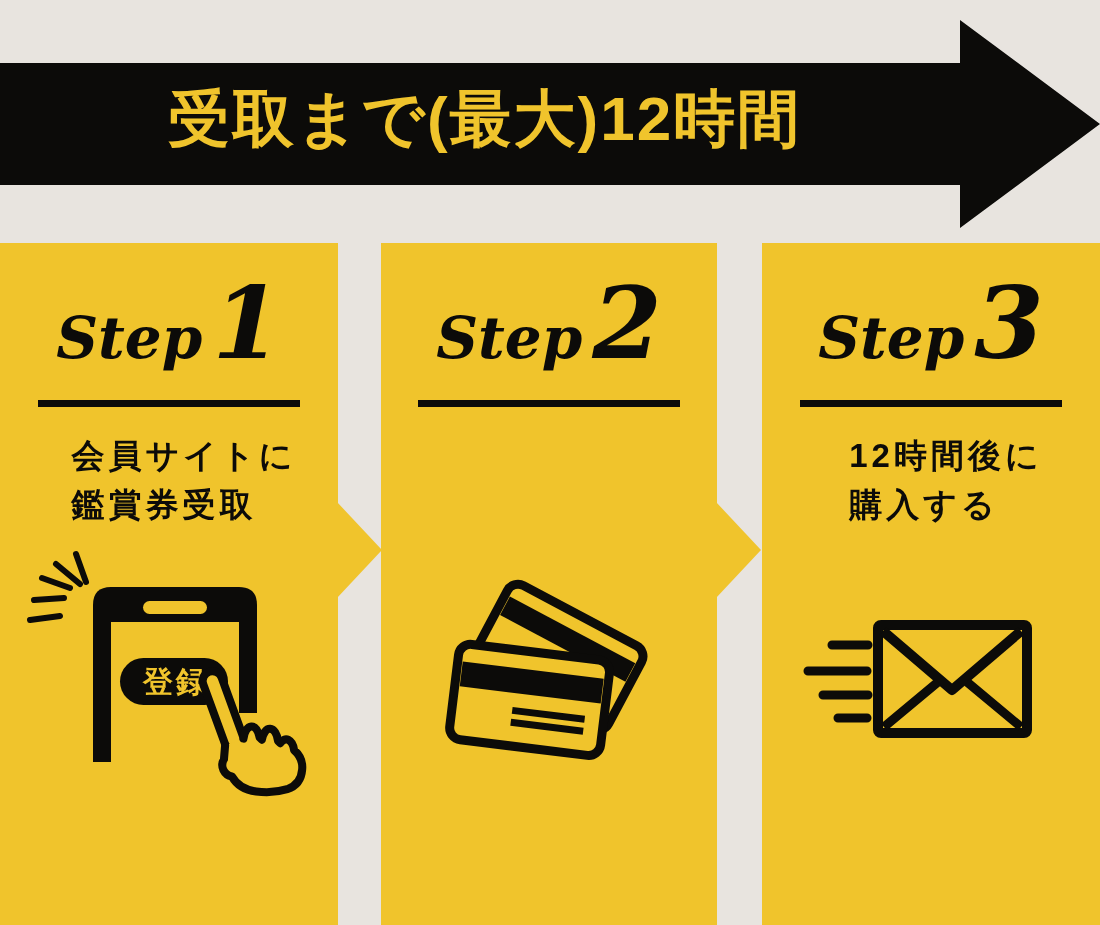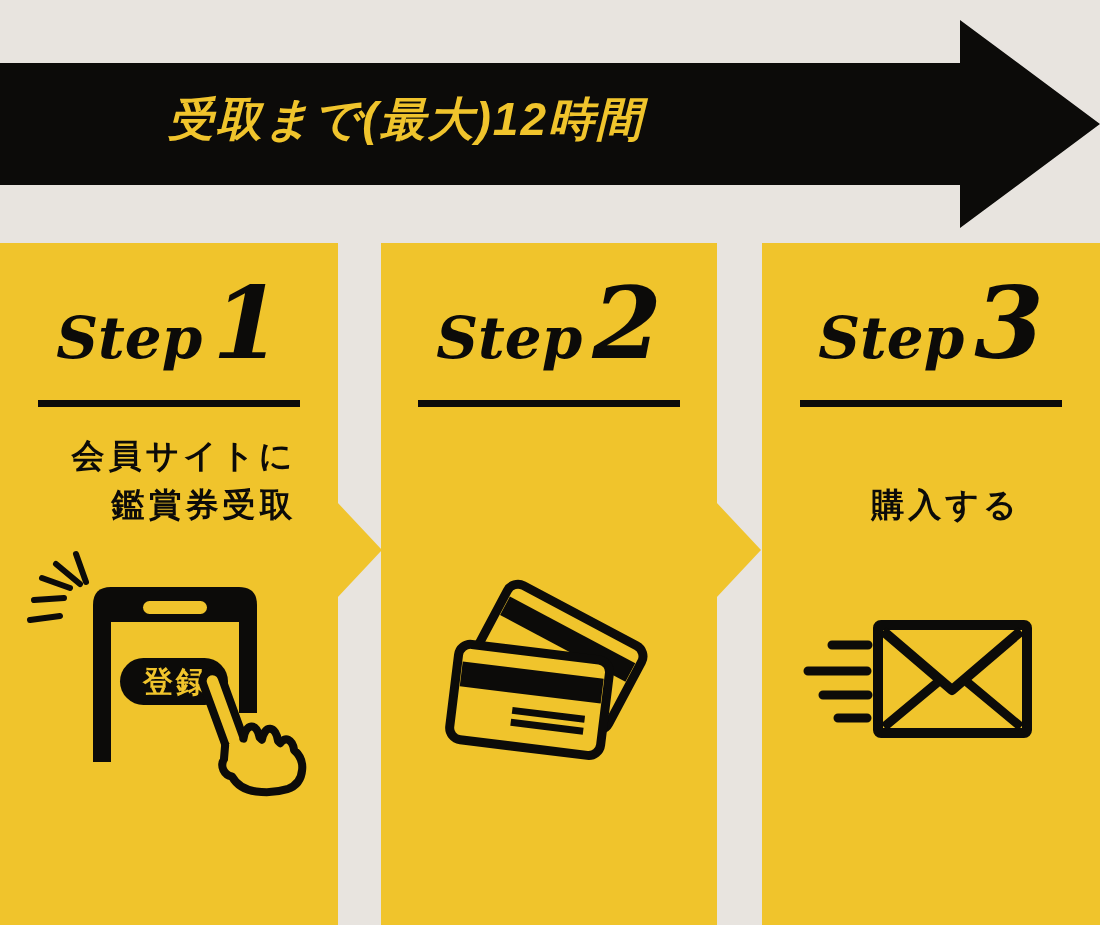--- a/index.html
+++ b/index.html
@@ -4,22 +4,22 @@
 <style>
   :root { --yellow:#F0C42C; --black:#0C0B09; --background:#E8E4DF; }
   * { margin:0; padding:0; box-sizing:border-box; }
   html,body { width:1100px; height:925px; }
   body { background:var(--background); font-family:"Liberation Sans", sans-serif; position:relative; overflow:hidden; }
   .stage { position:absolute; left:0; top:0; width:1100px; height:925px; }
 
   
   .banner-arrow { position:absolute; left:0; top:20px; width:1100px; height:208px; background:var(--black);
     clip-path:polygon(0 43px,960px 43px,960px 0,1100px 104px,960px 208px,960px 165px,0 165px); }
-  .banner-label { position:absolute; left:168px; top:90px; font-size:46px; font-weight:900; letter-spacing:2px;
-    color:var(--yellow); line-height:58px; white-space:nowrap;font-style:italic; }
+  .banner-label { position:absolute; left:168px; top:90px; font-size:62px; font-weight:900; letter-spacing:2px;
+    color:var(--yellow); line-height:58px; white-space:nowrap; }
 
   
   .card { position:absolute; top:243px; height:793px; background:var(--yellow); }
   .card-1 { left:0; width:338px; }
   .card-2 { left:381px; width:336px; }
   .card-3 { left:762px; width:338px; }
 
   .chevron { position:absolute; top:502px; width:45px; height:96px; background:var(--yellow);
     clip-path:polygon(0 0,100% 50%,0 100%); }
   .chevron-1 { left:337px; }
@@ -27,21 +27,21 @@
 
   .step-title { position:absolute; top:30px; left:0; width:100%; display:flex; justify-content:center;
     align-items:baseline; gap:10px; color:var(--black);
     font-family:"DejaVu Serif", serif; font-style:italic; font-weight:700; }
   .step-word { font-size:58px; line-height:1; }
   .step-number { font-size:100px; line-height:1; }
 
   .divider { position:absolute; top:157px; left:50%; transform:translateX(-50%); width:262px; height:7px; background:var(--black); }
 
   .desc { position:absolute; top:188px; left:0; width:100%; text-align:center; }
-  .desc-inner { display:inline-block; text-align:right; font-size:33px; font-weight:900; letter-spacing:4px;
+  .desc-inner { display:inline-block; text-align:left; font-size:33px; font-weight:900; letter-spacing:4px;
     line-height:49px; color:var(--black); white-space:nowrap;margin-left:30px; }
 
   .icon-svg { position:absolute; display:block; }
   .icon-phone { left:18px; top:305px; }
   .icon-cards { left:59px; top:327px; }
   .icon-mail  { left:28px; top:367px; }
 
   
   .f-y { fill:var(--yellow); }
   .f-k { fill:var(--black); }
@@ -118,21 +118,21 @@
     </svg>
   </section>
 
   <section class="card card-3">
     <div class="step-title">
       <span class="step-word">Step</span>
       <span class="step-number">3</span>
     </div>
     <div class="divider"></div>
     <div class="desc">
-      <span class="desc-inner"><br>
+      <span class="desc-inner"><span>12時間後に</span><br>
       <span>購入する</span></span>
     </div>
     <svg class="icon-svg icon-mail" width="250" height="160" viewBox="0 0 250 160" xmlns="http://www.w3.org/2000/svg">
       <g class="s-k" stroke-width="9" stroke-linecap="round">
         <path d="M 42,35 H 78 M 18,61 H 77 M 33,85 H 78 M 48,108 H 77"></path>
       </g>
       <g>
         <rect class="shape" stroke-width="10" x="88" y="15" width="149" height="108" rx="3"></rect>
         <path class="s-k" stroke-width="10" stroke-linejoin="round" d="M 93,21 L 162,80 L 231,21"></path>
         <path class="s-k" stroke-width="9" d="M 94,117 L 148,72 M 231,117 L 177,72"></path>

